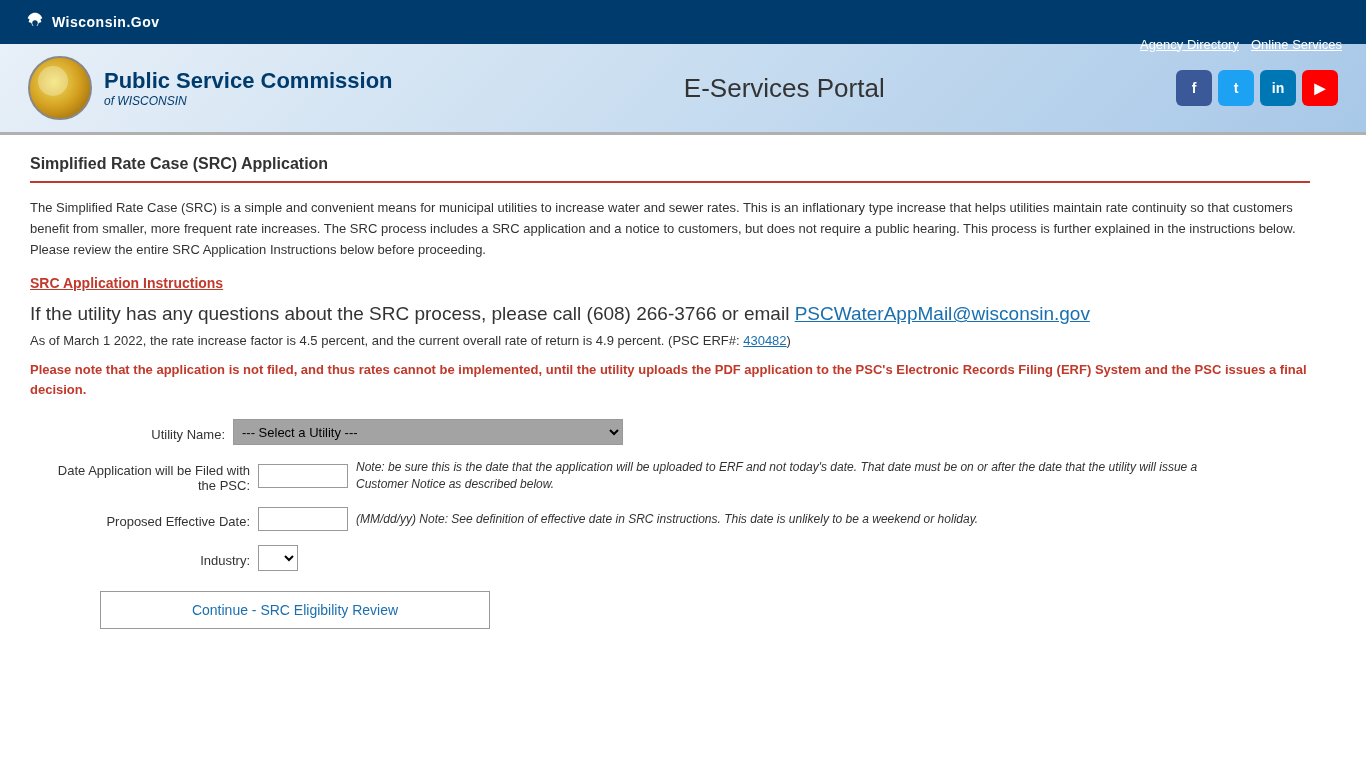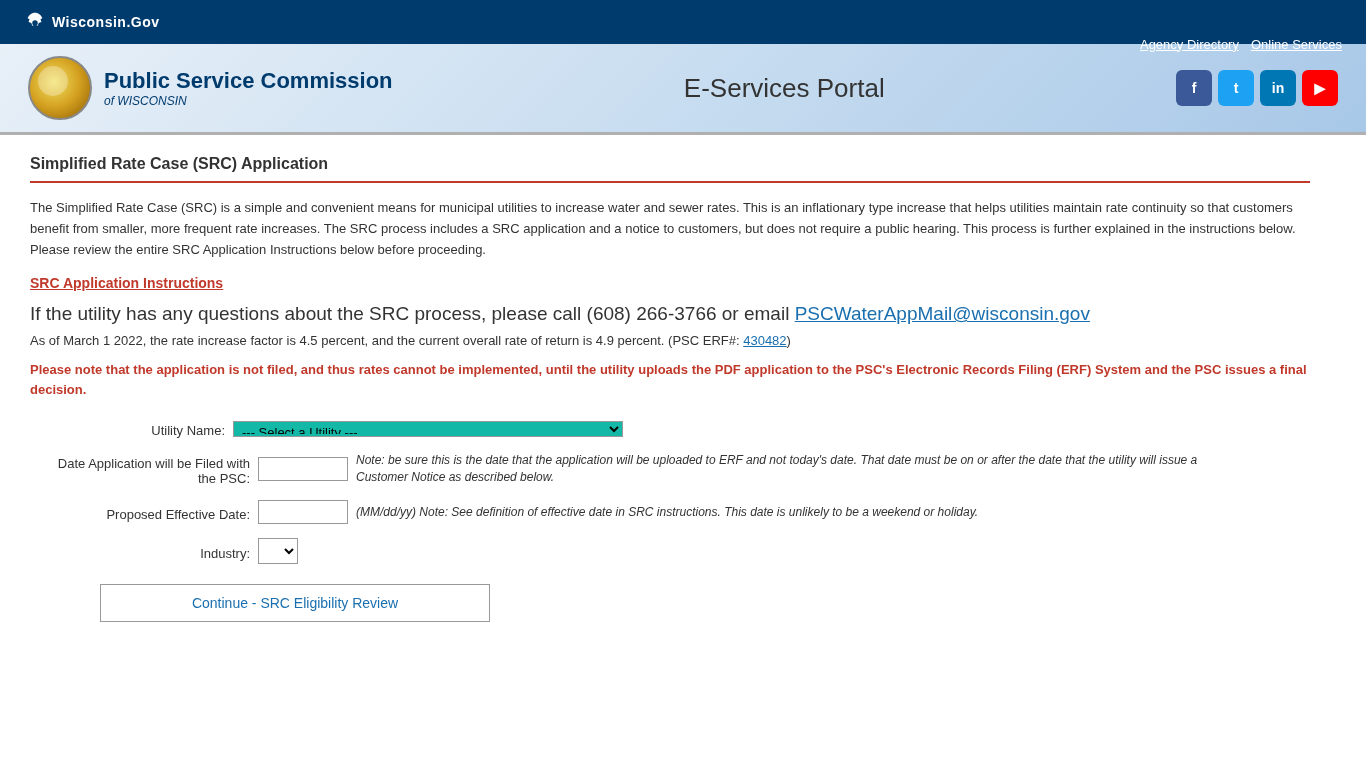--- a/index.html
+++ b/index.html
@@ -205,24 +205,24 @@
       color: #333;
       font-style: italic;
       line-height: 1.4;
     }
     .date-note-wrap {
       max-width: 850px;
     }
 
     select.utility-select {
       width: 390px;
-      height: 16px;
+      height: 26px;
       font-size: 13px;
       border: 1px solid #999;
-      background: #14b8a6;
+      background: #a3a3a3;
       padding: 2px 4px;
     }
     input.date-input {
       width: 90px;
       height: 24px;
       font-size: 13px;
       border: 1px solid #999;
       padding: 2px 4px;
     }
     select.industry-select {

